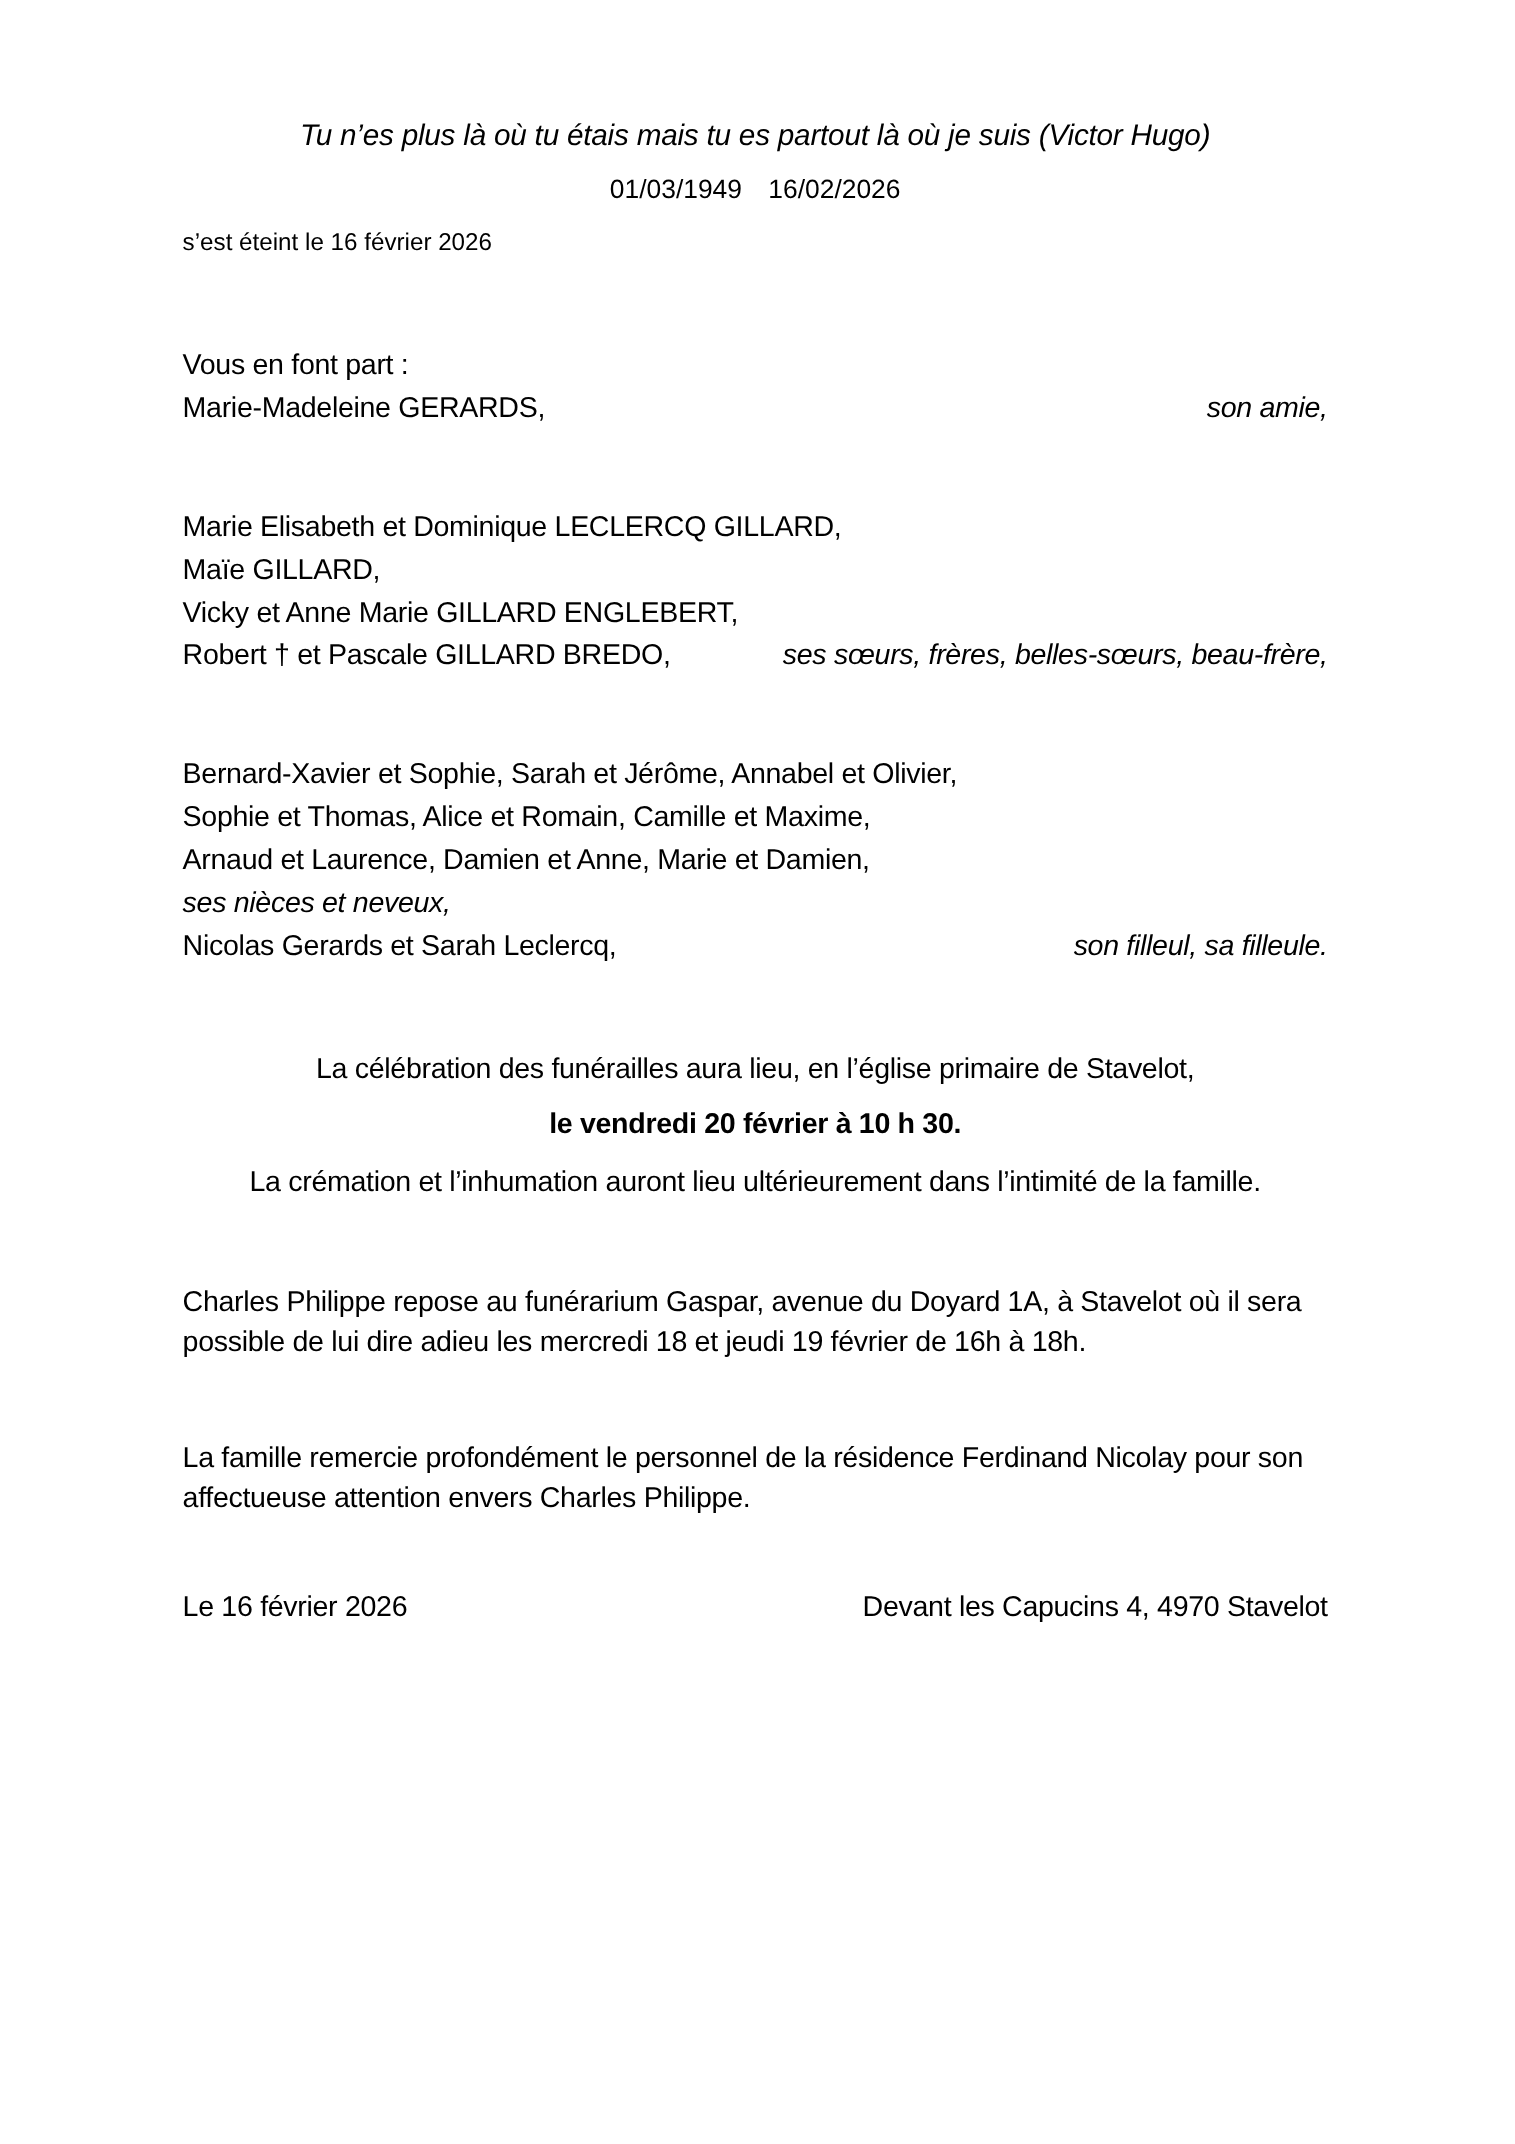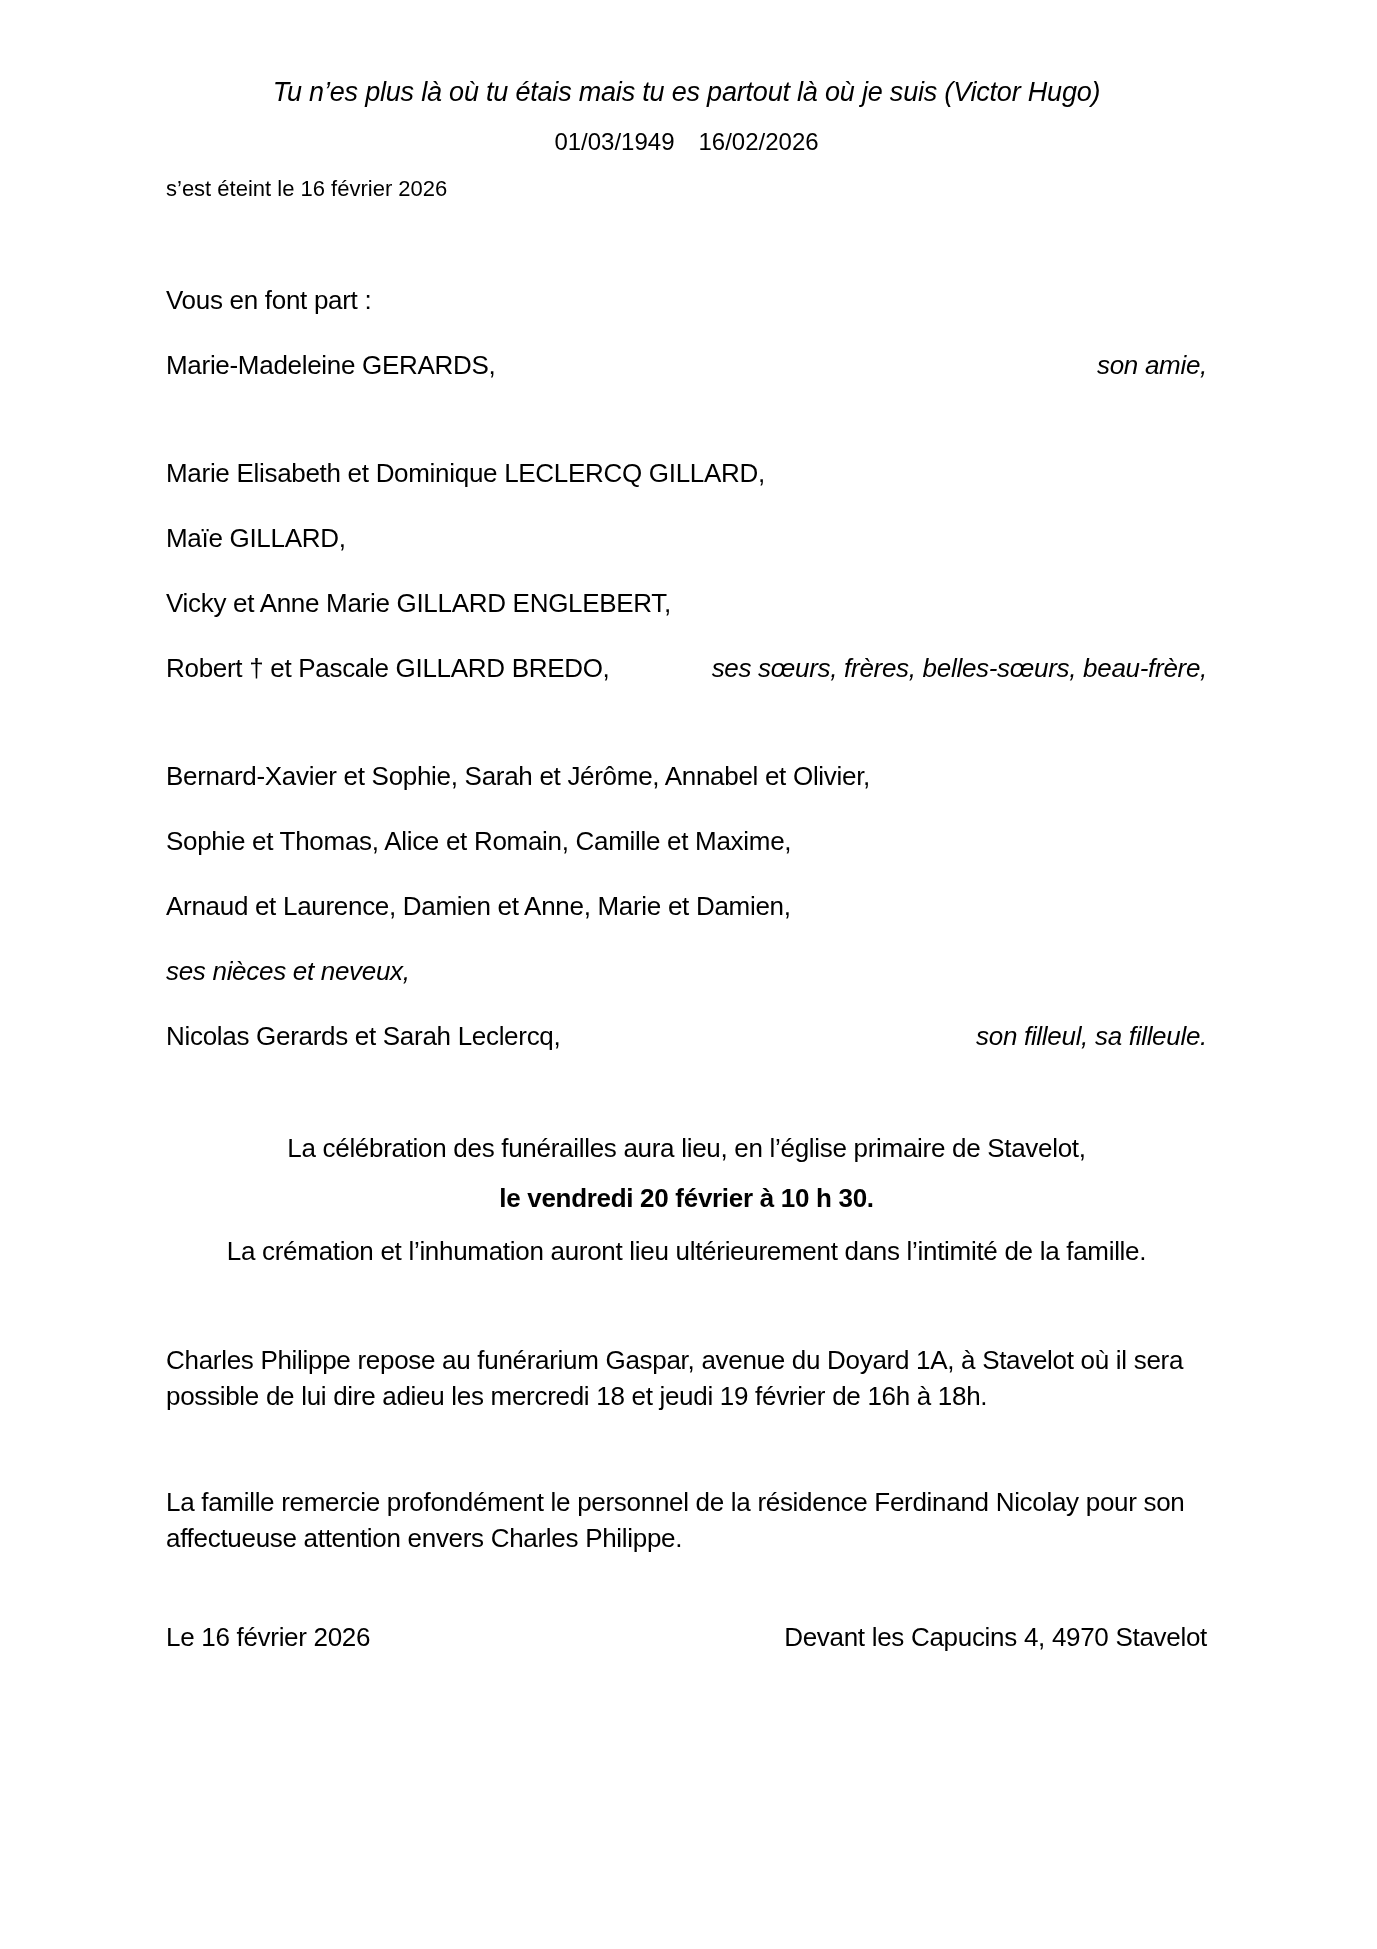--- a/index.html
+++ b/index.html
@@ -8,21 +8,21 @@
     background: #ffffff;
   }
   .page {
     position: relative;
     width: 1377px;
     height: 1949px;
     box-sizing: border-box;
     background: #ffffff;
     color: #000000;
     font-family: "Liberation Sans", sans-serif;
-    padding: 76px 170px 0 166px;
+    padding: 107px 170px 0 166px;
     overflow: hidden;
   }
   .quote {
     text-align: center;
     font-style: italic;
     font-size: 27px;
     line-height: 32px;
     letter-spacing: -0.2px;
   }
   .title {
@@ -52,21 +52,21 @@
     font-size: 26px;
     line-height: 30px;
     letter-spacing: -0.3px;
   }
   .row {
     display: flex;
     justify-content: space-between;
     align-items: baseline;
     font-size: 26px;
     line-height: 30px;
-    margin-top: 35px;
+    margin-top: 9px;
     letter-spacing: -0.3px;
   }
   .row.gap { margin-top: 78px; align-items: center; }
   .relation {
     font-style: italic;
     text-align: right;
     white-space: nowrap;
   }
   .center-line {
     text-align: center;

